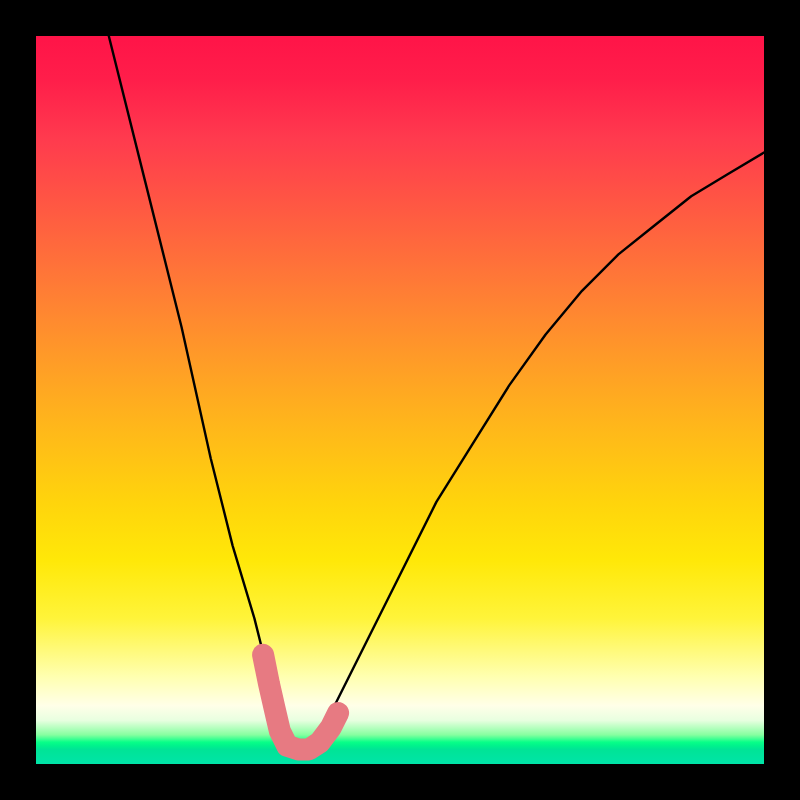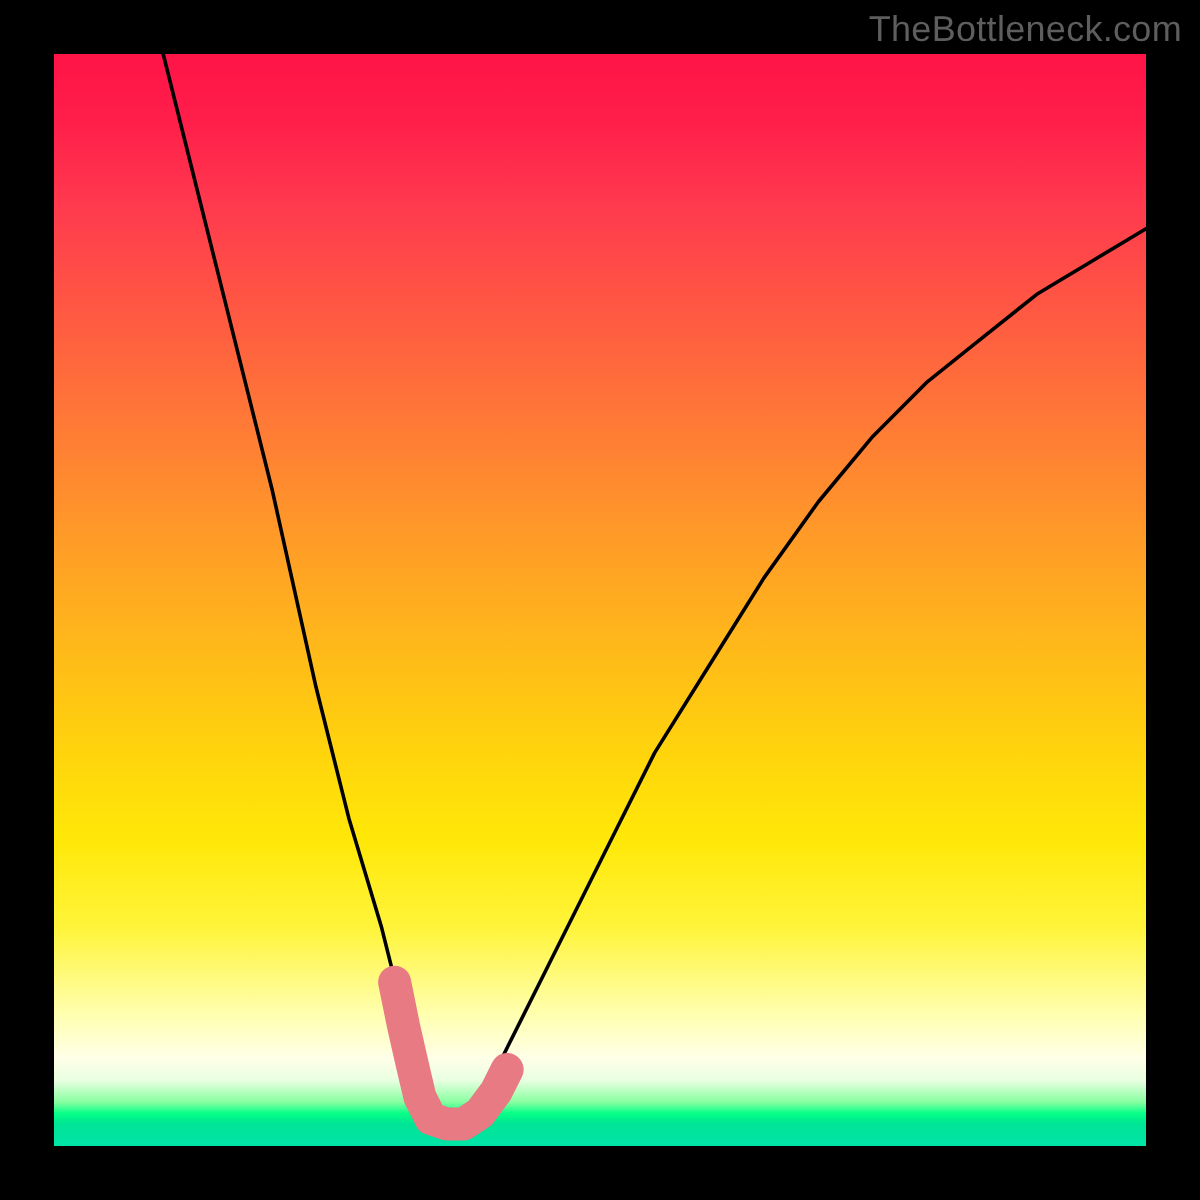--- a/index.html
+++ b/index.html
@@ -65,21 +65,20 @@
     width: 728px;
     height: 728px;
     overflow: visible;
   }
 </style>
 </head>
 <body>
 
 <div class="frame">
 
-  <div class="watermark">TheBottleneck.com</div>
 
   <div class="plot">
 
     <svg class="curve" viewBox="0 0 728 728" preserveAspectRatio="none">
       <path id="curve-path" fill="none" stroke="#000" stroke-width="2.4" stroke-linecap="round" stroke-linejoin="round" d="M72.8 0.0 L109.2 145.6 L145.6 291.2 L174.7 422.2 L196.6 509.6 L218.4 582.4 L233.0 640.6 L243.9 684.3 L254.8 713.4 L269.4 713.4 L291.2 684.3 L327.6 611.5 L364.0 538.7 L400.4 465.9 L436.8 407.7 L473.2 349.4 L509.6 298.5 L546.0 254.8 L582.4 218.4 L618.8 189.3 L655.2 160.2 L691.6 138.3 L728.0 116.5"></path>
       <g id="marker-group">
           <path d="M227.1 618.8 L233.0 647.9 L238.8 673.4 L243.9 695.2 L251.2 709.8 L262.1 713.4 L273.0 713.4 L283.9 706.2 L294.8 691.6 L302.1 677.0" fill="none" stroke="#e77a82" stroke-width="22" stroke-linecap="round" stroke-linejoin="round"></path>
         </g>
     </svg>
 

